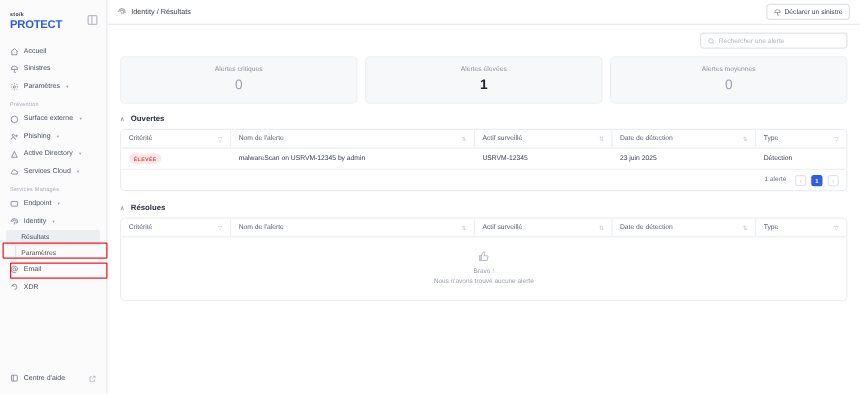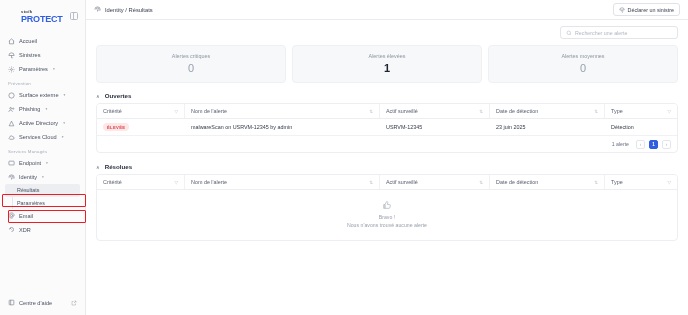--- a/index.html
+++ b/index.html
@@ -18,21 +18,21 @@
     background: #fbfbfc;
     border-right: 1px solid #e9eaee;
     position: relative;
     flex: 0 0 86px;
     padding-top: 6px;
   }
   .logo-row {
     display: flex; align-items: flex-start; justify-content: space-between;
     padding: 4px 7px 0 8px;
   }
-  .logo { line-height: 1; margin-left: 13px; }
+  .logo { line-height: 1; }
   .logo-top {
     font-size: 4.2px; font-weight: 700; letter-spacing: .3px;
     color: #2f3542; display: block; margin-bottom: 1px;
   }
   .logo-main {
     font-size: 9px; font-weight: 800; letter-spacing: -0.2px;
     color: #2f5fe0; display: block;
   }
   .collapse-icon {
     width: 8px; height: 8px; border: 1px solid #b9bcc6; border-radius: 1.5px;

